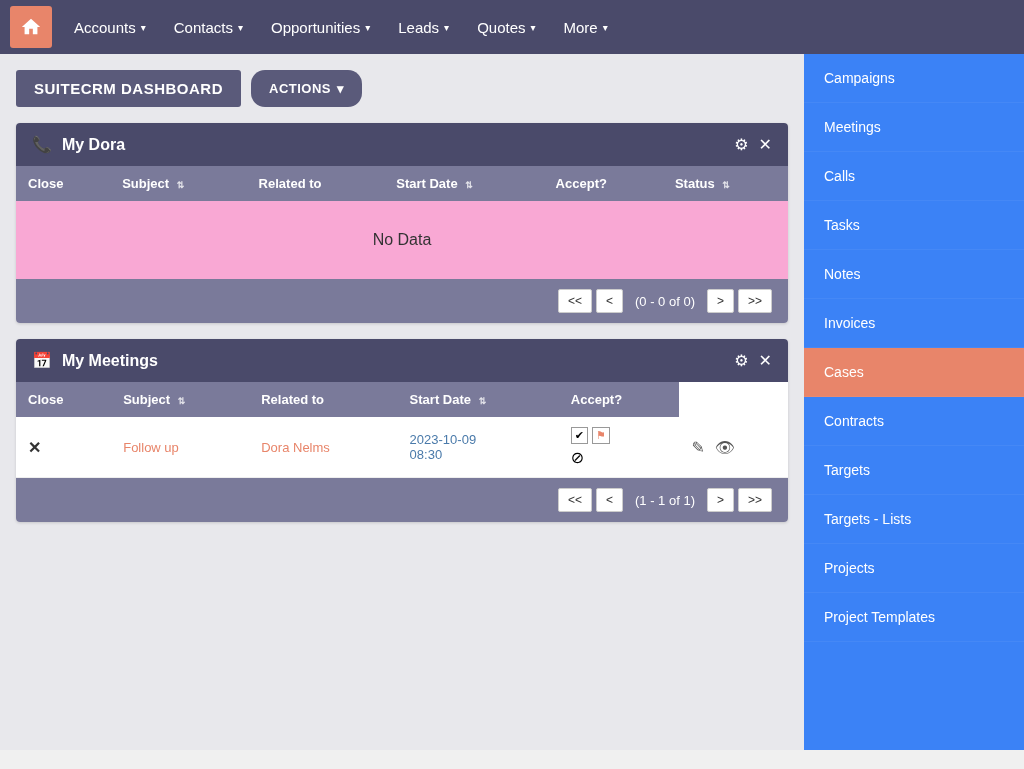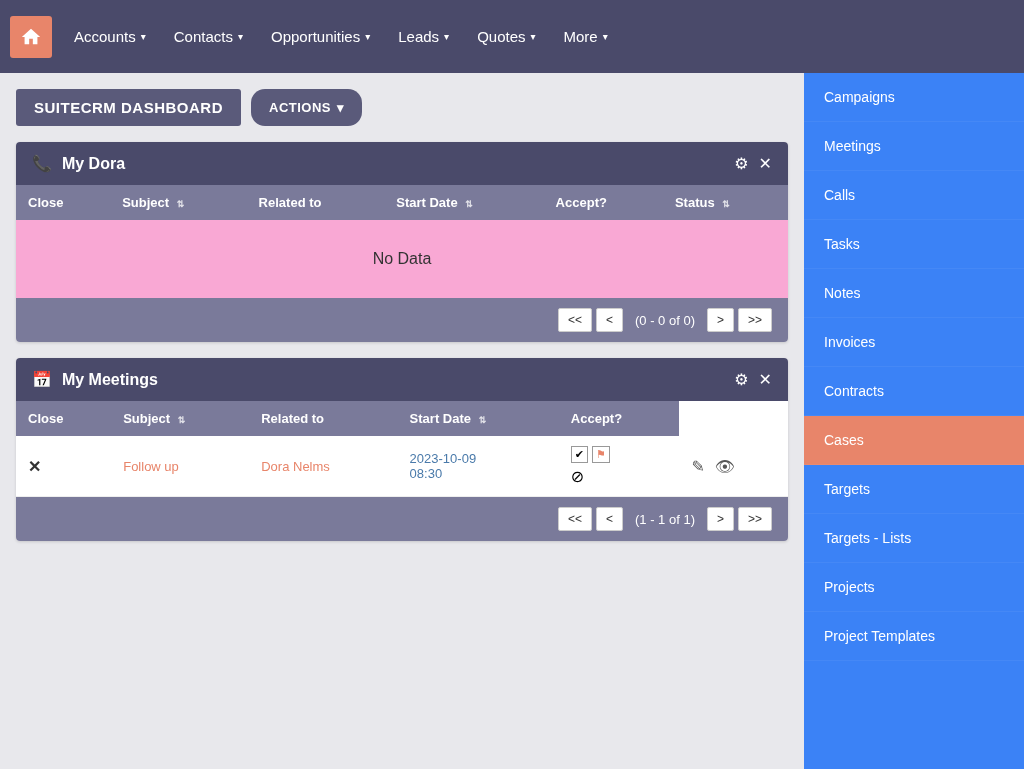--- a/index.html
+++ b/index.html
@@ -3,21 +3,21 @@
   <meta charset="utf-8">
   <style>
     * { box-sizing: border-box; margin: 0; padding: 0; }
     body { font-family: Arial, sans-serif; background: #f0f0f0; overflow: hidden; width: 1024px; height: 769px; }
 
     
     .top-nav {
       background: #4a4a6a;
       display: flex;
       align-items: center;
-      height: 73px;
+      height: 54px;
       padding: 16px 10px;
       position: relative;
       z-index: 100;
     }
     .nav-home {
       background: #e8856a;
       width: 42px;
       height: 42px;
       display: flex;
       align-items: center;
@@ -390,27 +390,27 @@
     </div>
     <div class="sidebar-item">
       <span>Tasks</span>
     </div>
     <div class="sidebar-item">
       <span>Notes</span>
     </div>
     <div class="sidebar-item">
       <span>Invoices</span>
     </div>
-    <div class="sidebar-item">
-      <span>Contracts</span>
-    </div>
     <div class="sidebar-item active">
       <span>Cases</span>
     </div>
     <div class="sidebar-item">
+      <span>Contracts</span>
+    </div>
+    <div class="sidebar-item">
       <span>Targets</span>
     </div>
     <div class="sidebar-item">
       <span>Targets - Lists</span>
     </div>
     <div class="sidebar-item">
       <span>Projects</span>
     </div>
     <div class="sidebar-item">
       <span>Project Templates</span>

